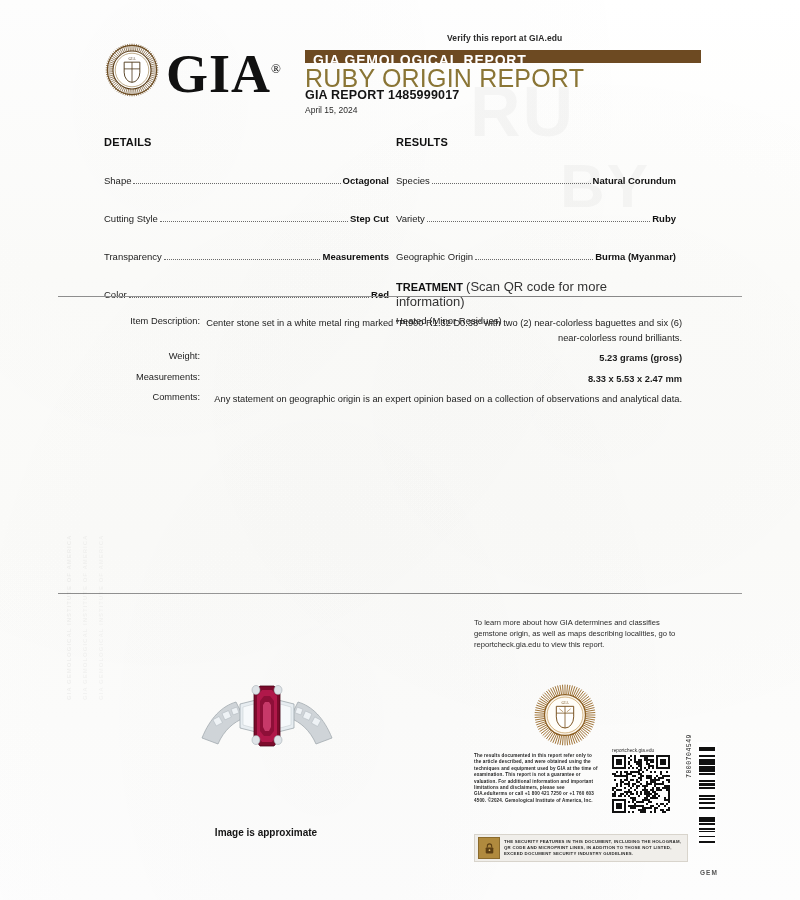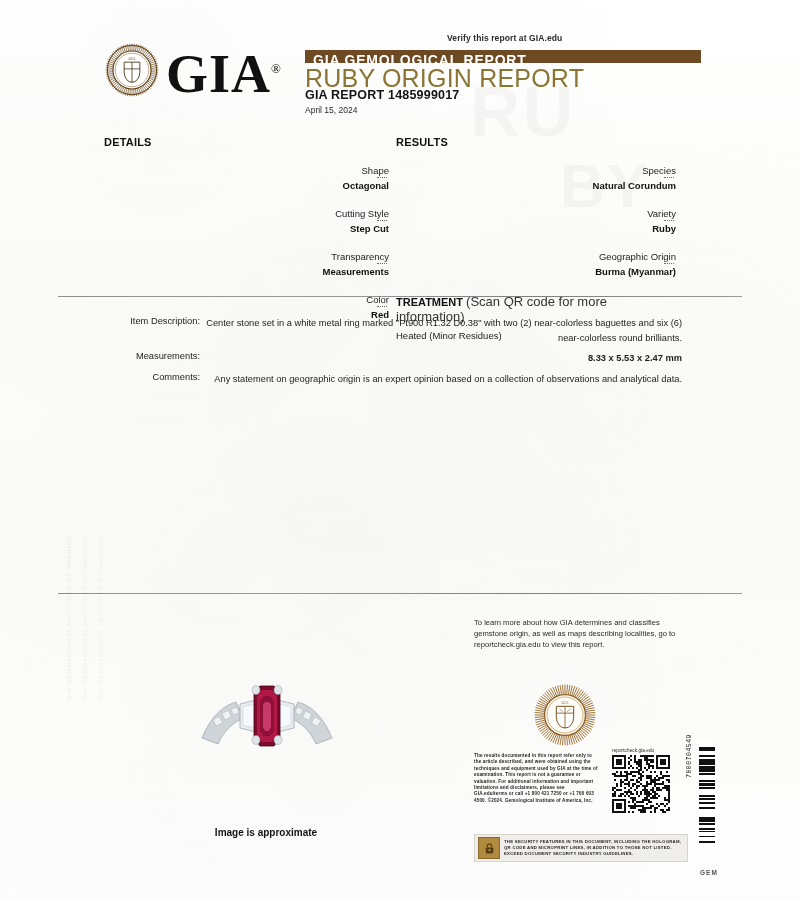--- a/index.html
+++ b/index.html
@@ -76,21 +76,21 @@
   }
 
   
   .sec-title{font-size:11px;font-weight:700;color:#111;letter-spacing:.2px;}
   #details-block{position:absolute;left:104px;top:136px;width:285px;}
   #results-block{position:absolute;left:396px;top:136px;width:280px;}
 
   .dotrow{
     display:flex;align-items:flex-end;
     font-size:9.5px;color:#1c1c1c;
-    margin-top:17px;white-space:nowrap;flex-direction:column;
+    margin-top:27px;white-space:nowrap;
   }
   .dotrow .lbl{flex:0 0 auto;}
   .dotrow .dots{
     flex:1 1 auto;margin:0 2px 2px 2px;
     border-bottom:1.5px dotted #6a6a6a;
     height:1px;min-width:10px;
   }
   .dotrow .val{flex:0 0 auto;font-weight:700;color:#101010;}
 
   .treat-head{
@@ -349,20 +349,24 @@
     <div class="treat-val">Heated (Minor Residues)</div>
   </div>
 
   <div class="rule" id="rule-top"></div>
   <div class="rule" id="rule-bottom"></div>
 
   <div id="item-table">
     <div class="irow">
       <div class="ikey">Item Description:</div>
       <div class="ival">Center stone set in a white metal ring marked "Pt900 R1.32 D0.38" with two (2) near-colorless baguettes and six (6) near-colorless round brilliants.</div>
+    </div>
+    <div class="irow">
+      <div class="ikey">Weight:</div>
+      <div class="ival bold">5.23 grams (gross)</div>
     </div>
     <div class="irow">
       <div class="ikey">Measurements:</div>
       <div class="ival bold">8.33 x 5.53 x 2.47 mm</div>
     </div>
     <div class="irow">
       <div class="ikey">Comments:</div>
       <div class="ival">Any statement on geographic origin is an expert opinion based on a collection of observations and analytical data.</div>
     </div>
   </div>

